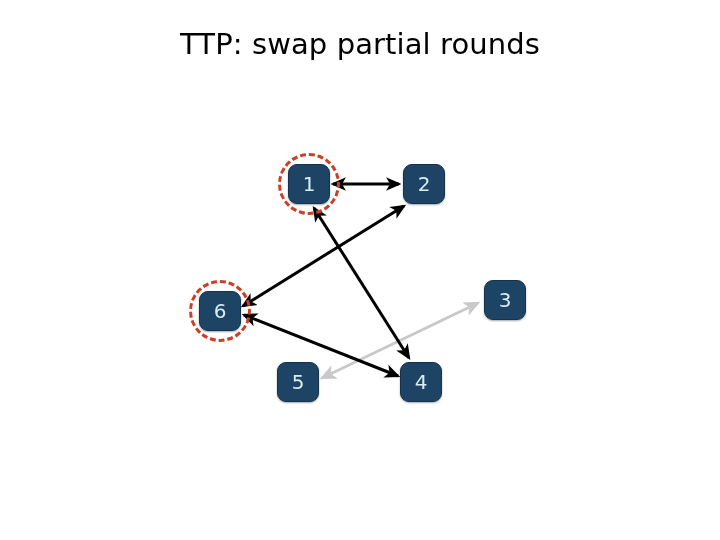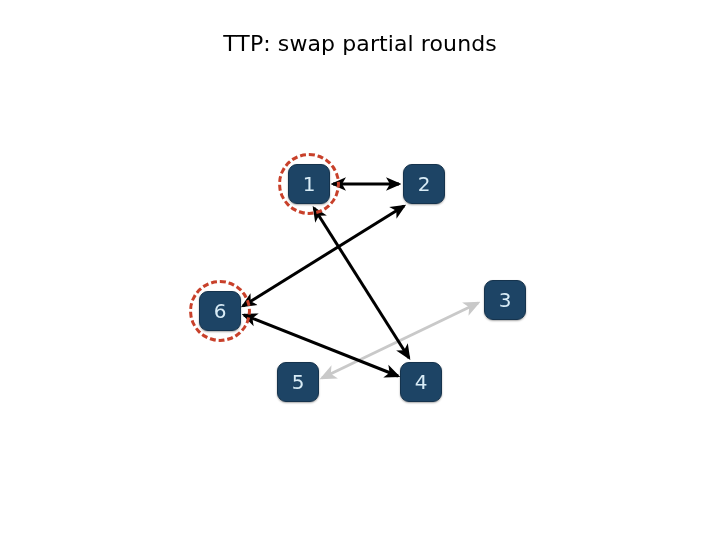--- a/index.html
+++ b/index.html
@@ -20,21 +20,21 @@
     width: 720px;
     height: 540px;
     background: #ffffff;
   }
   #slide-title {
     position: absolute;
     left: 0;
     top: 26px;
     width: 720px;
     text-align: center;
-    font-size: 22px;
+    font-size: 29px;
     line-height: 36px;
     color: #000000;
     font-family: "DejaVu Sans", "Liberation Sans", sans-serif;
     font-weight: 400;
     letter-spacing: 0.1px;
     white-space: nowrap;
   }
   #graph-canvas {
     position: absolute;
     left: 0;

